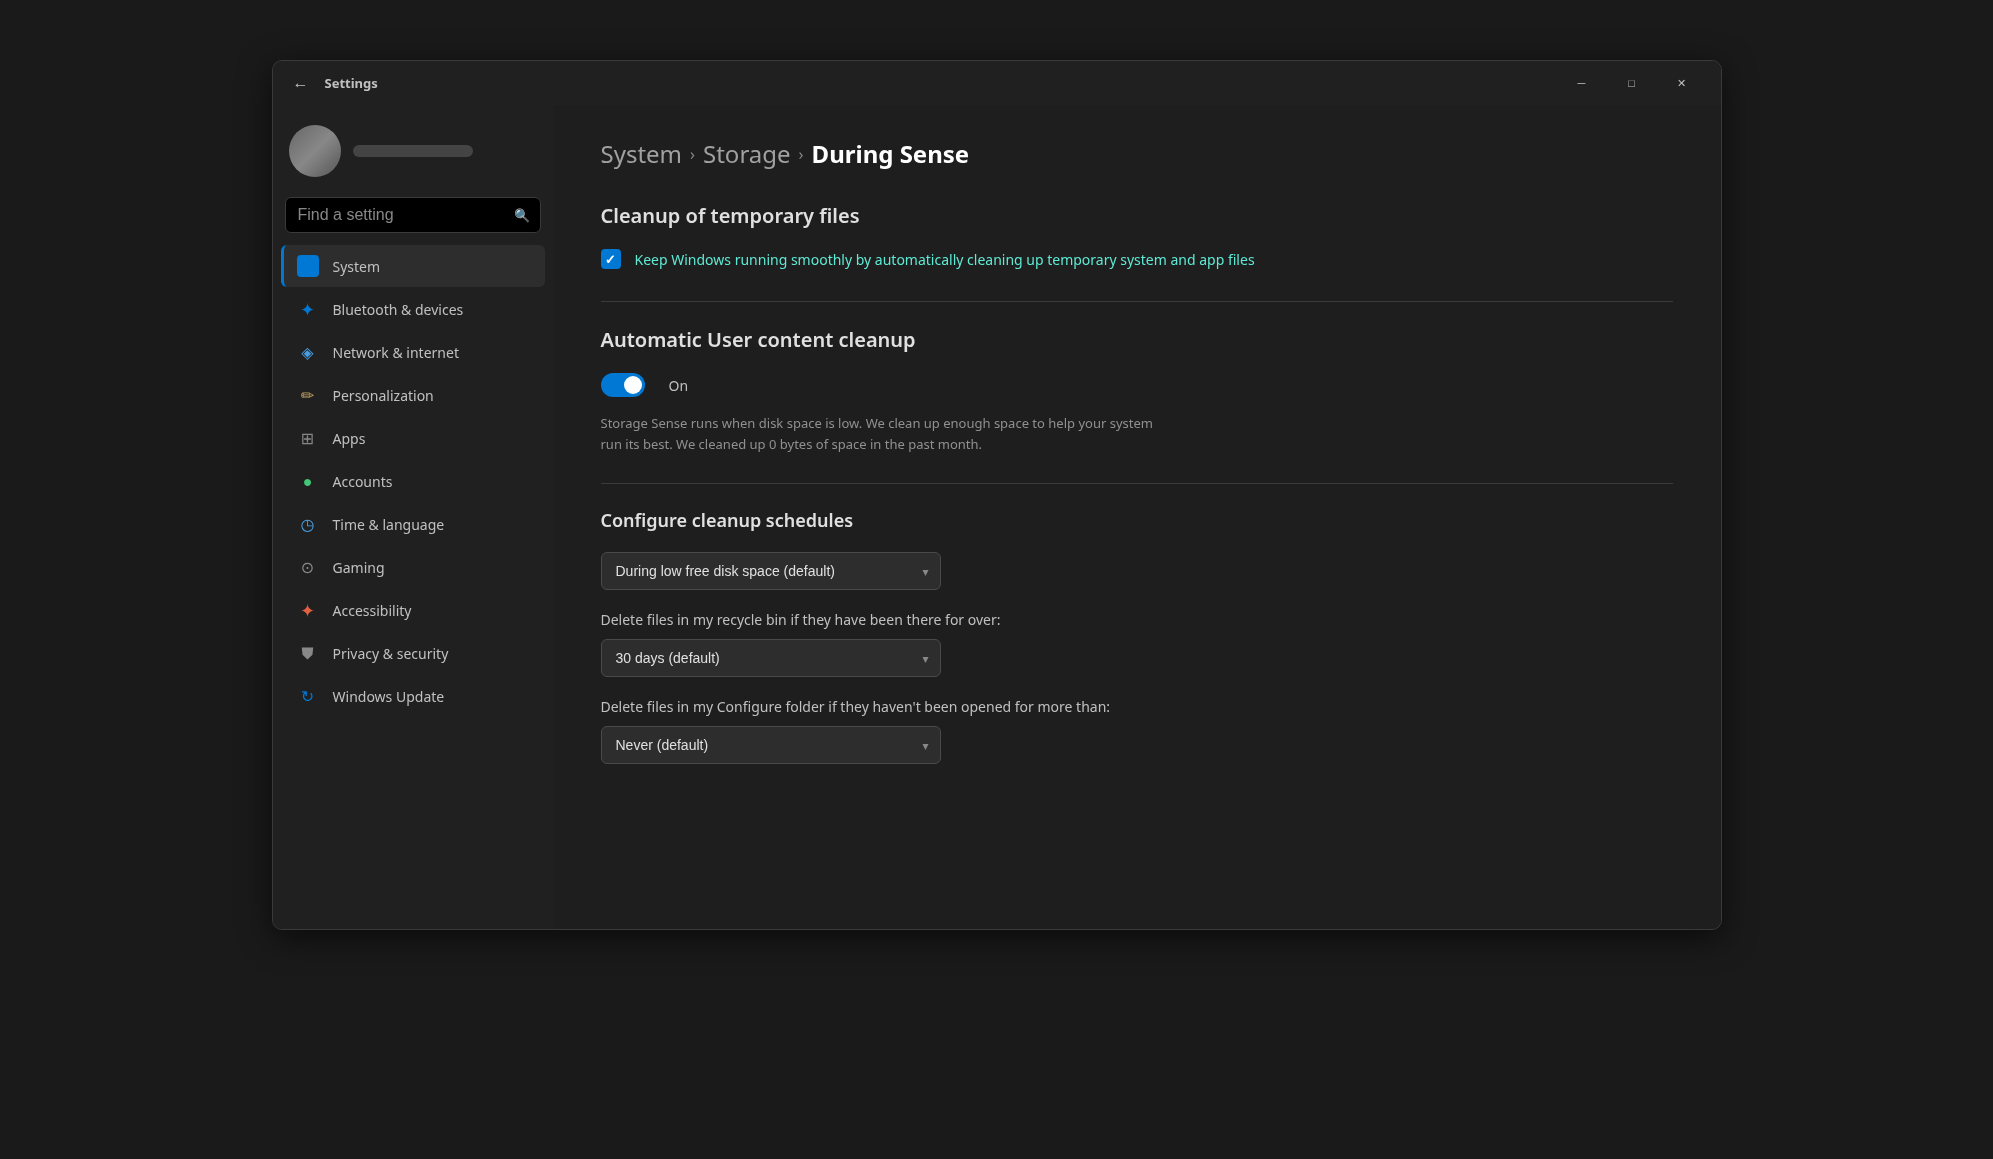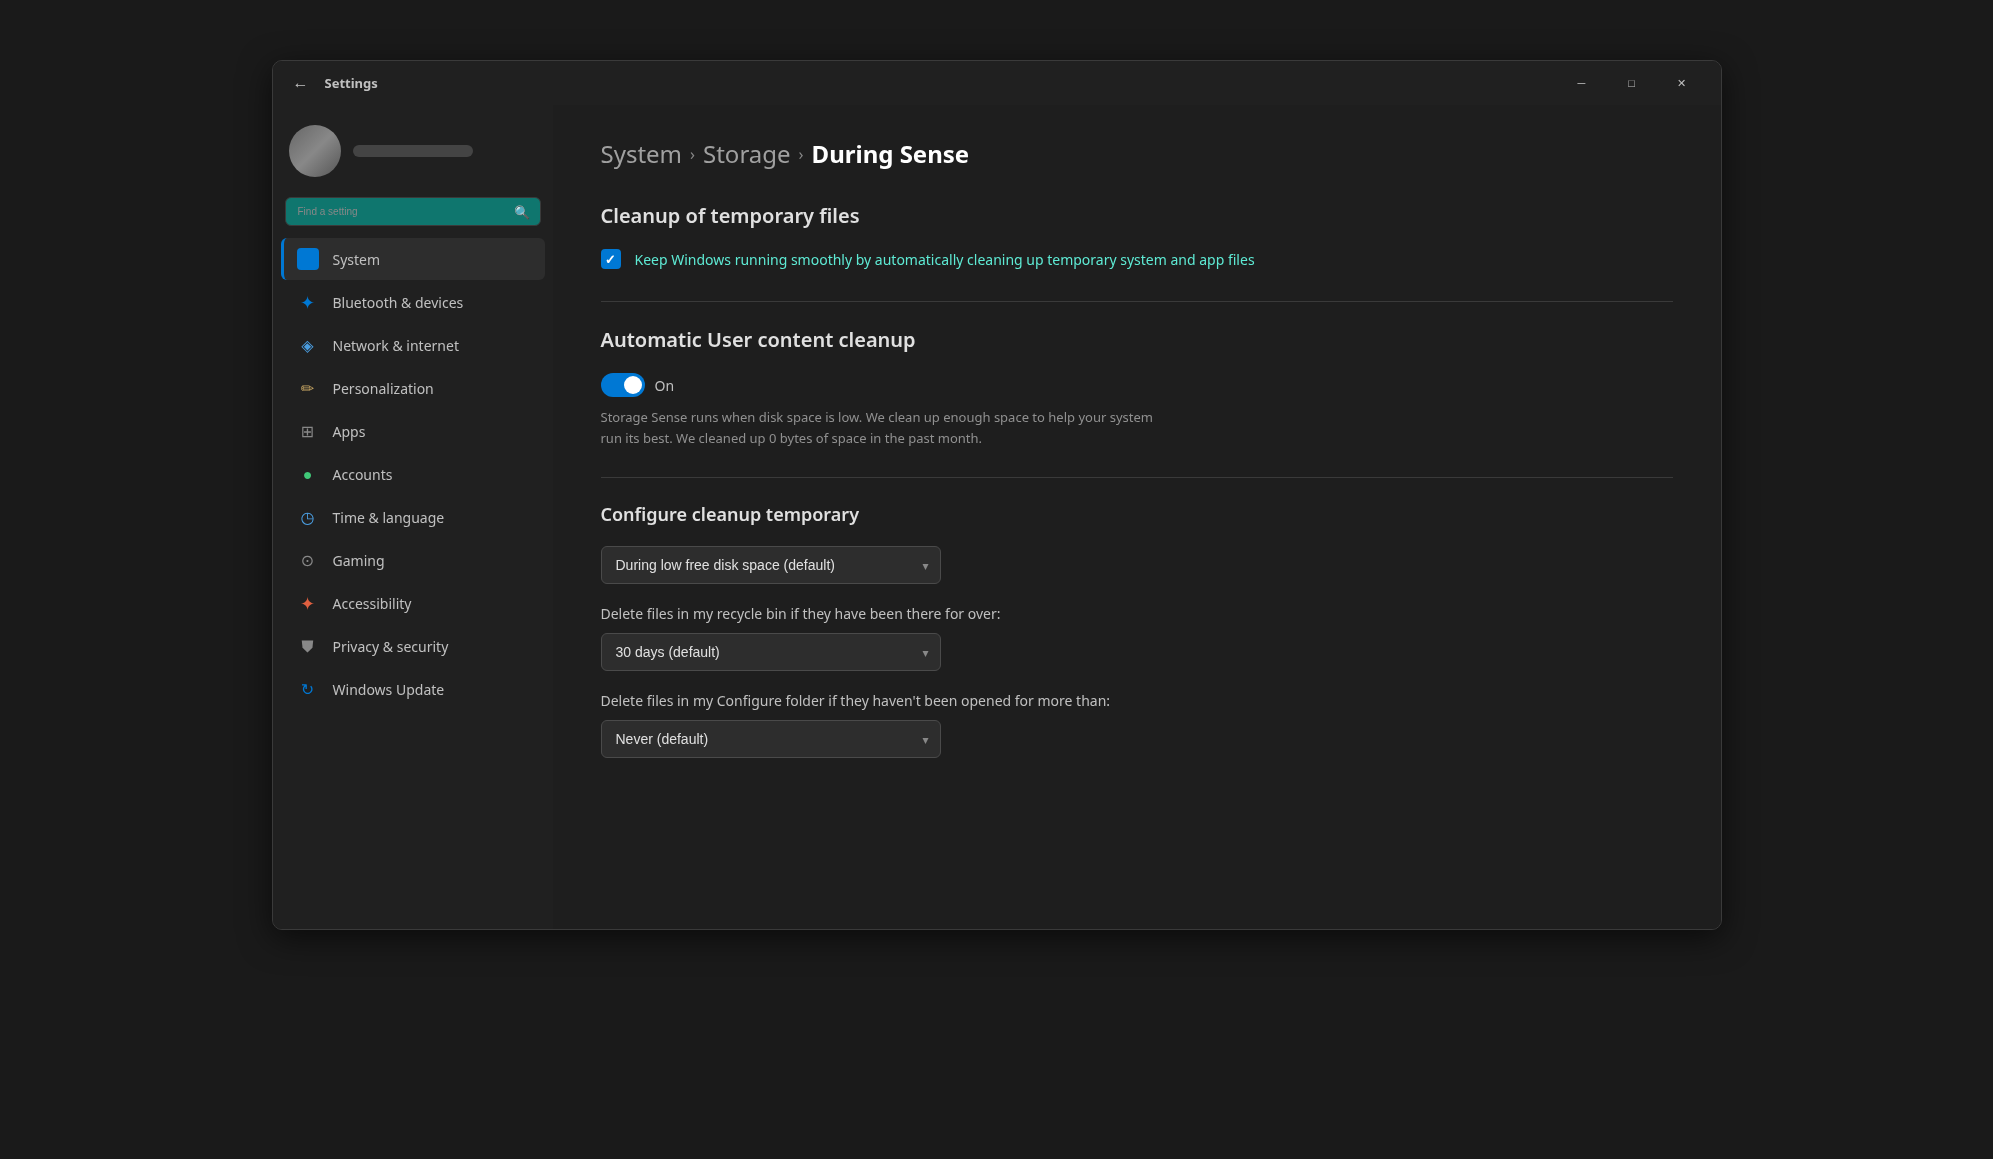--- a/index.html
+++ b/index.html
@@ -121,26 +121,26 @@
       width: 120px;
     }
 
     .search-box {
       margin: 0 12px 12px;
       position: relative;
     }
 
     .search-input {
       width: 100%;
-      background: #0f766e;
+      background: #000000;
       border: 1px solid #3a3a3a;
       border-radius: 6px;
       color: #c0c0c0;
       padding: 8px 36px 8px 12px;
-      font-size: 10px;
+      font-size: 16px;
       outline: none;
     }
 
     .search-input::placeholder { color: #888; }
 
     .search-icon {
       position: absolute;
       right: 10px;
       top: 50%;
       transform: translateY(-50%);
@@ -260,22 +260,22 @@
     .section-divider {
       border: none;
       border-top: 1px solid #3a3a3a;
       margin: 8px 0 24px;
     }
 
     
     .toggle-row {
       display: flex;
       align-items: center;
-      gap: 10px;
-      margin-bottom: 10px;
+      gap: 24px;
+      margin-bottom: 16px;
     }
 
     .toggle-track {
       width: 44px;
       height: 24px;
       background: #0078d4;
       border-radius: 12px;
       position: relative;
       cursor: pointer;
       flex-shrink: 0;
@@ -478,21 +478,21 @@
         <div class="toggle-track">
           <div class="toggle-thumb"></div>
         </div>
         <span class="toggle-label">On</span>
       </div>
 
       <p class="description-text">Storage Sense runs when disk space is low. We clean up enough space to help your system run its best. We cleaned up 0 bytes of space in the past month.</p>
 
       <hr class="section-divider">
 
-      <h2 class="sub-section-title">Configure cleanup temporary</h2>
+      <h2 class="sub-section-title">Configure cleanup schedules</h2>
 
       <div class="dropdown-wrapper">
         <select>
           <option selected="">During low free disk space (default)</option>
           <option>Every day</option>
           <option>Every week</option>
           <option>Every month</option>
         </select>
         <span class="dropdown-chevron">▾</span>
       </div>

